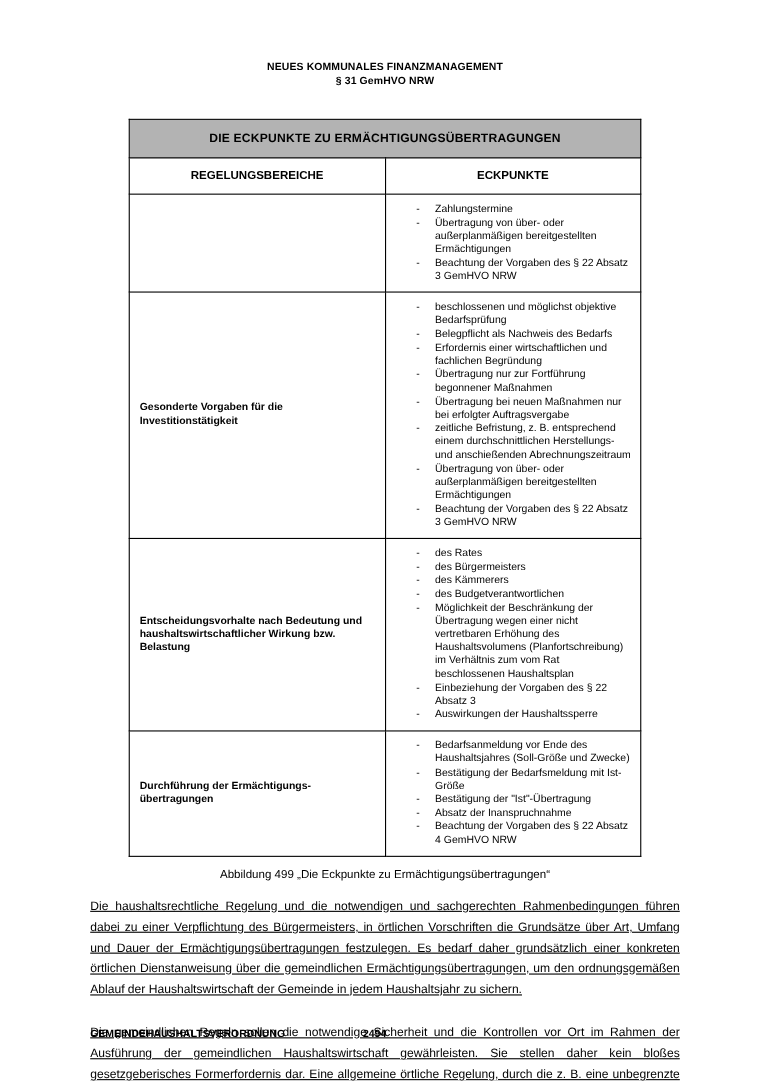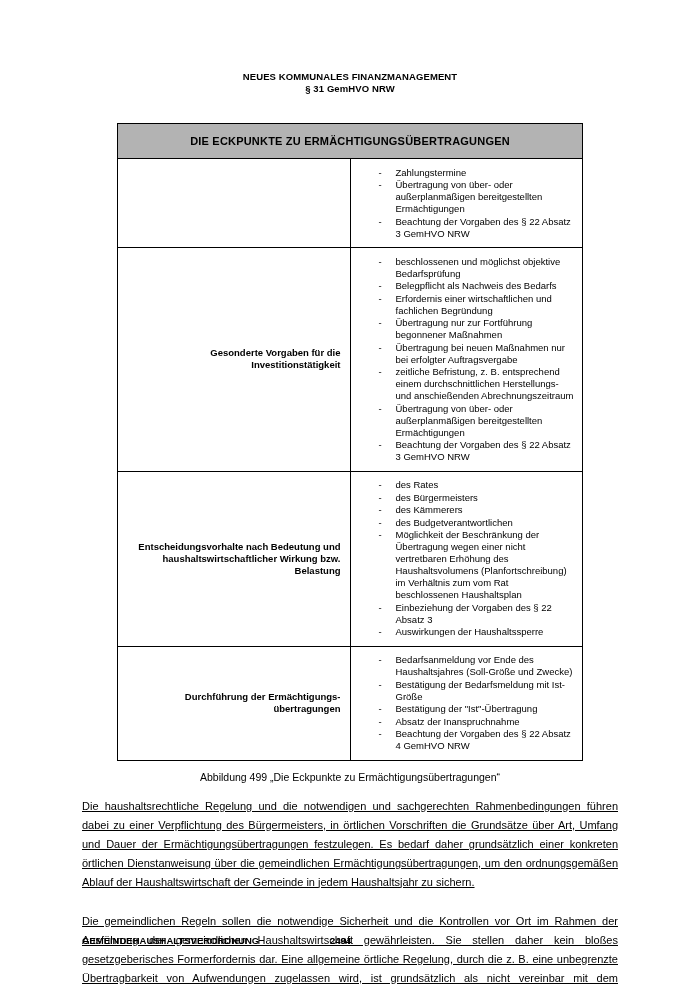--- a/index.html
+++ b/index.html
@@ -5,21 +5,21 @@
   * { margin:0; padding:0; box-sizing:border-box; }
   html, body { width:700px; height:990px; }
   body {
     background:#ffffff;
     color:#000000;
     font-family:"Liberation Sans","DejaVu Sans",sans-serif;
     position:relative;
     overflow:hidden;
   }
   .doc-header {
-    padding-top:71px;
+    padding-top:56px;
     text-align:center;
     font-weight:bold;
     font-size:9.5px;
     line-height:11.5px;
     letter-spacing:.1px;
   }
   .table-wrap { width:466px; margin:29px auto 0; }
   table.eck { width:100%; border-collapse:collapse; table-layout:fixed; }
   table.eck td { border:1px solid #000; vertical-align:middle; }
   .title-cell {
@@ -27,21 +27,21 @@
     text-align:center;
     font-weight:bold;
     font-size:11px;
     height:35px;
     letter-spacing:.2px;
     margin-top:26px;
   }
   .head-cell { text-align:center; font-weight:bold; font-size:10.5px; height:33px; }
   .label-col { width:148px; }
   .label-cell {
-    text-align:right;
+    text-align:left;
     font-weight:bold;
     font-size:9.5px;
     line-height:12px;
     padding:0 9px;
   }
   .items-cell { padding:7px 8px 7px 0; font-size:9.5px; line-height:12px; }
   .dash-item { display:flex; align-items:flex-start; margin:.5px 0; }
   .dash { flex:0 0 17px; margin-left:28px; }
   .dash-text { flex:1; }
   .r1 td { height:52px; }
@@ -77,20 +77,24 @@
   <div>NEUES KOMMUNALES FINANZMANAGEMENT</div>
   <div>§ 31 GemHVO NRW</div>
 </header>
 
 <div class="table-wrap">
   <table class="eck">
     <tbody>
         <tr>
       <td class="title-cell" colspan="2">DIE ECKPUNKTE ZU ERMÄCHTIGUNGSÜBERTRAGUNGEN</td>
     </tr>
+    <tr>
+      <td class="head-cell label-col">REGELUNGSBEREICHE</td>
+      <td class="head-cell">ECKPUNKTE</td>
+    </tr>
     <tr class="r1">
       <td class="label-cell label-col"></td>
       <td class="items-cell">
             <div class="dash-item">
               <span class="dash">-</span>
               <span class="dash-text">Zahlungstermine</span>
             </div>
             <div class="dash-item">
               <span class="dash">-</span>
               <span class="dash-text">Übertragung von über- oder außerplanmäßigen bereitgestellten Ermächtigungen</span>

